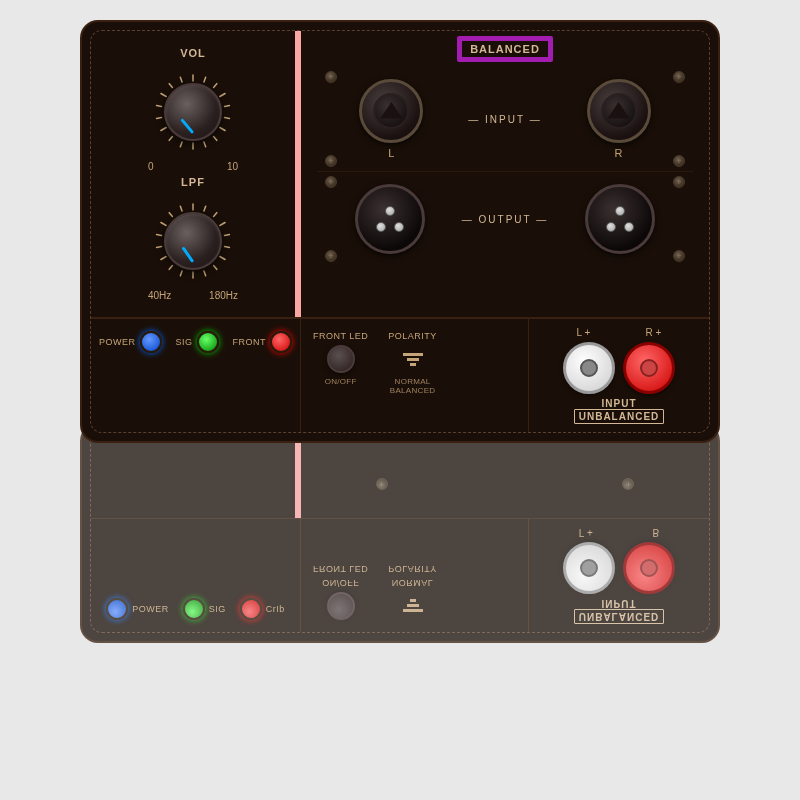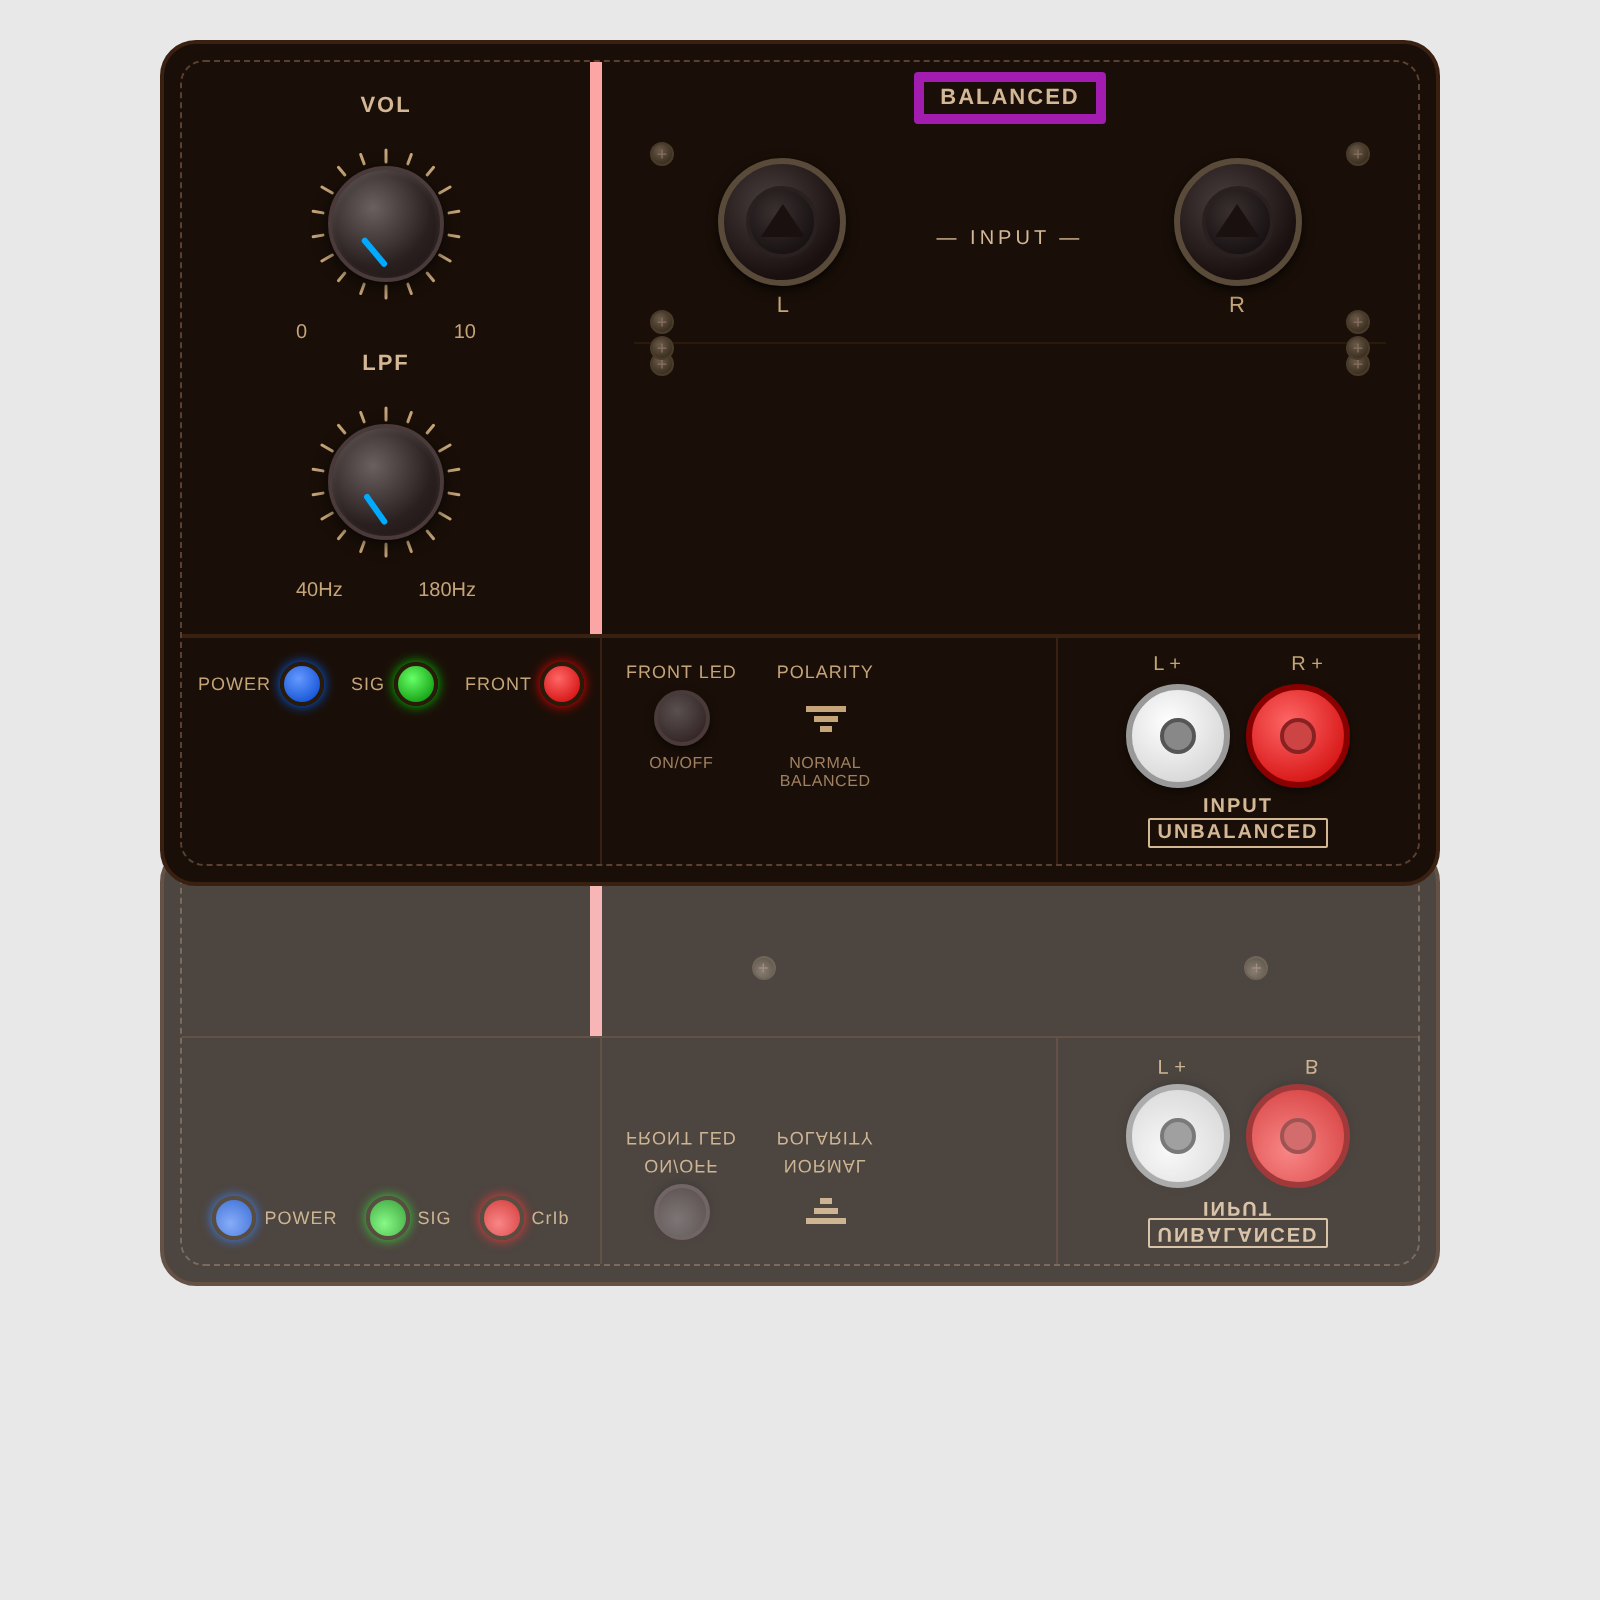--- a/index.html
+++ b/index.html
@@ -680,20 +680,50 @@
 
           <div class="divider-h"></div>
 
           <div class="connector-with-screws">
             <div class="section-screws">
               <div class="screw screw-tl"></div>
               <div class="screw screw-tr"></div>
               <div class="screw screw-bl"></div>
               <div class="screw screw-br"></div>
             </div>
+            <div class="input-connector-row">
+
+              <div class="connector-col">
+                <div class="xlr-male">
+                  <div class="xlr-male-pins">
+                    <div class="xlr-pin-single"></div>
+                    <div class="xlr-pin-row">
+                      <div class="xlr-pin"></div>
+                      <div class="xlr-pin"></div>
+                    </div>
+                  </div>
+                </div>
+              </div>
+
+              <div style="display:flex;flex-direction:column;align-items:center;">
+                <span class="output-label-center">— OUTPUT —</span>
+              </div>
+
+              <div class="connector-col">
+                <div class="xlr-male">
+                  <div class="xlr-male-pins">
+                    <div class="xlr-pin-single"></div>
+                    <div class="xlr-pin-row">
+                      <div class="xlr-pin"></div>
+                      <div class="xlr-pin"></div>
+                    </div>
+                  </div>
+                </div>
+              </div>
+            </div>
           </div>
 
         </div>
       </div>
 
       <div class="bottom-section">
 
         <div class="leds-section">
           <div class="led-row">
             <div class="led-item">

